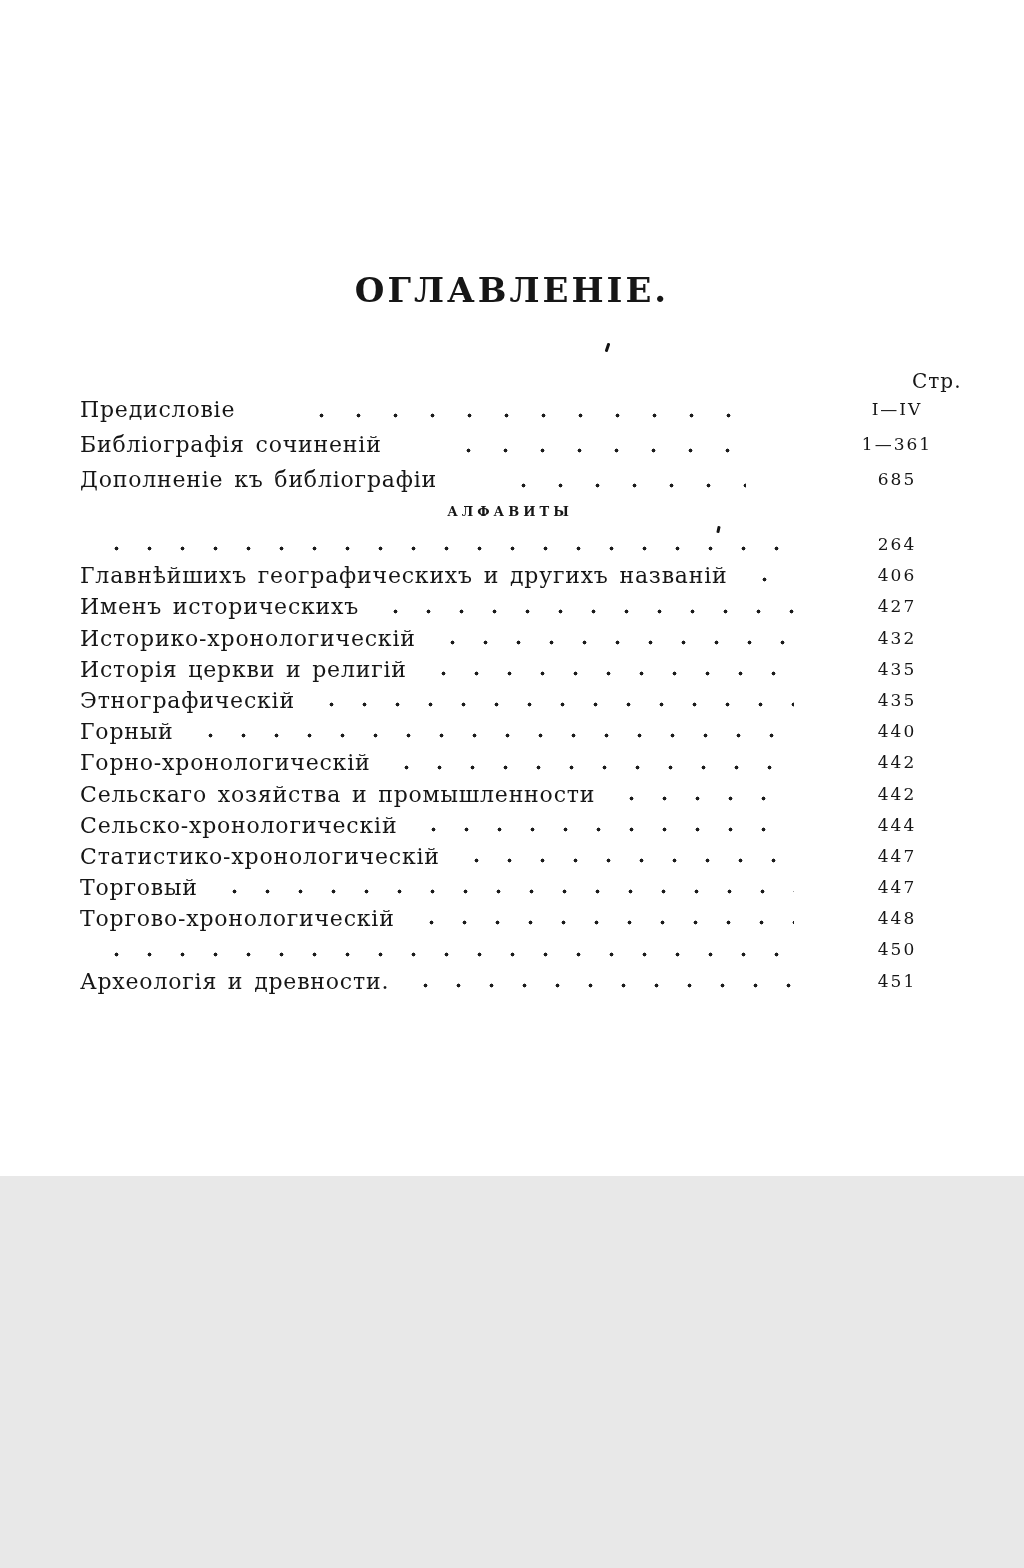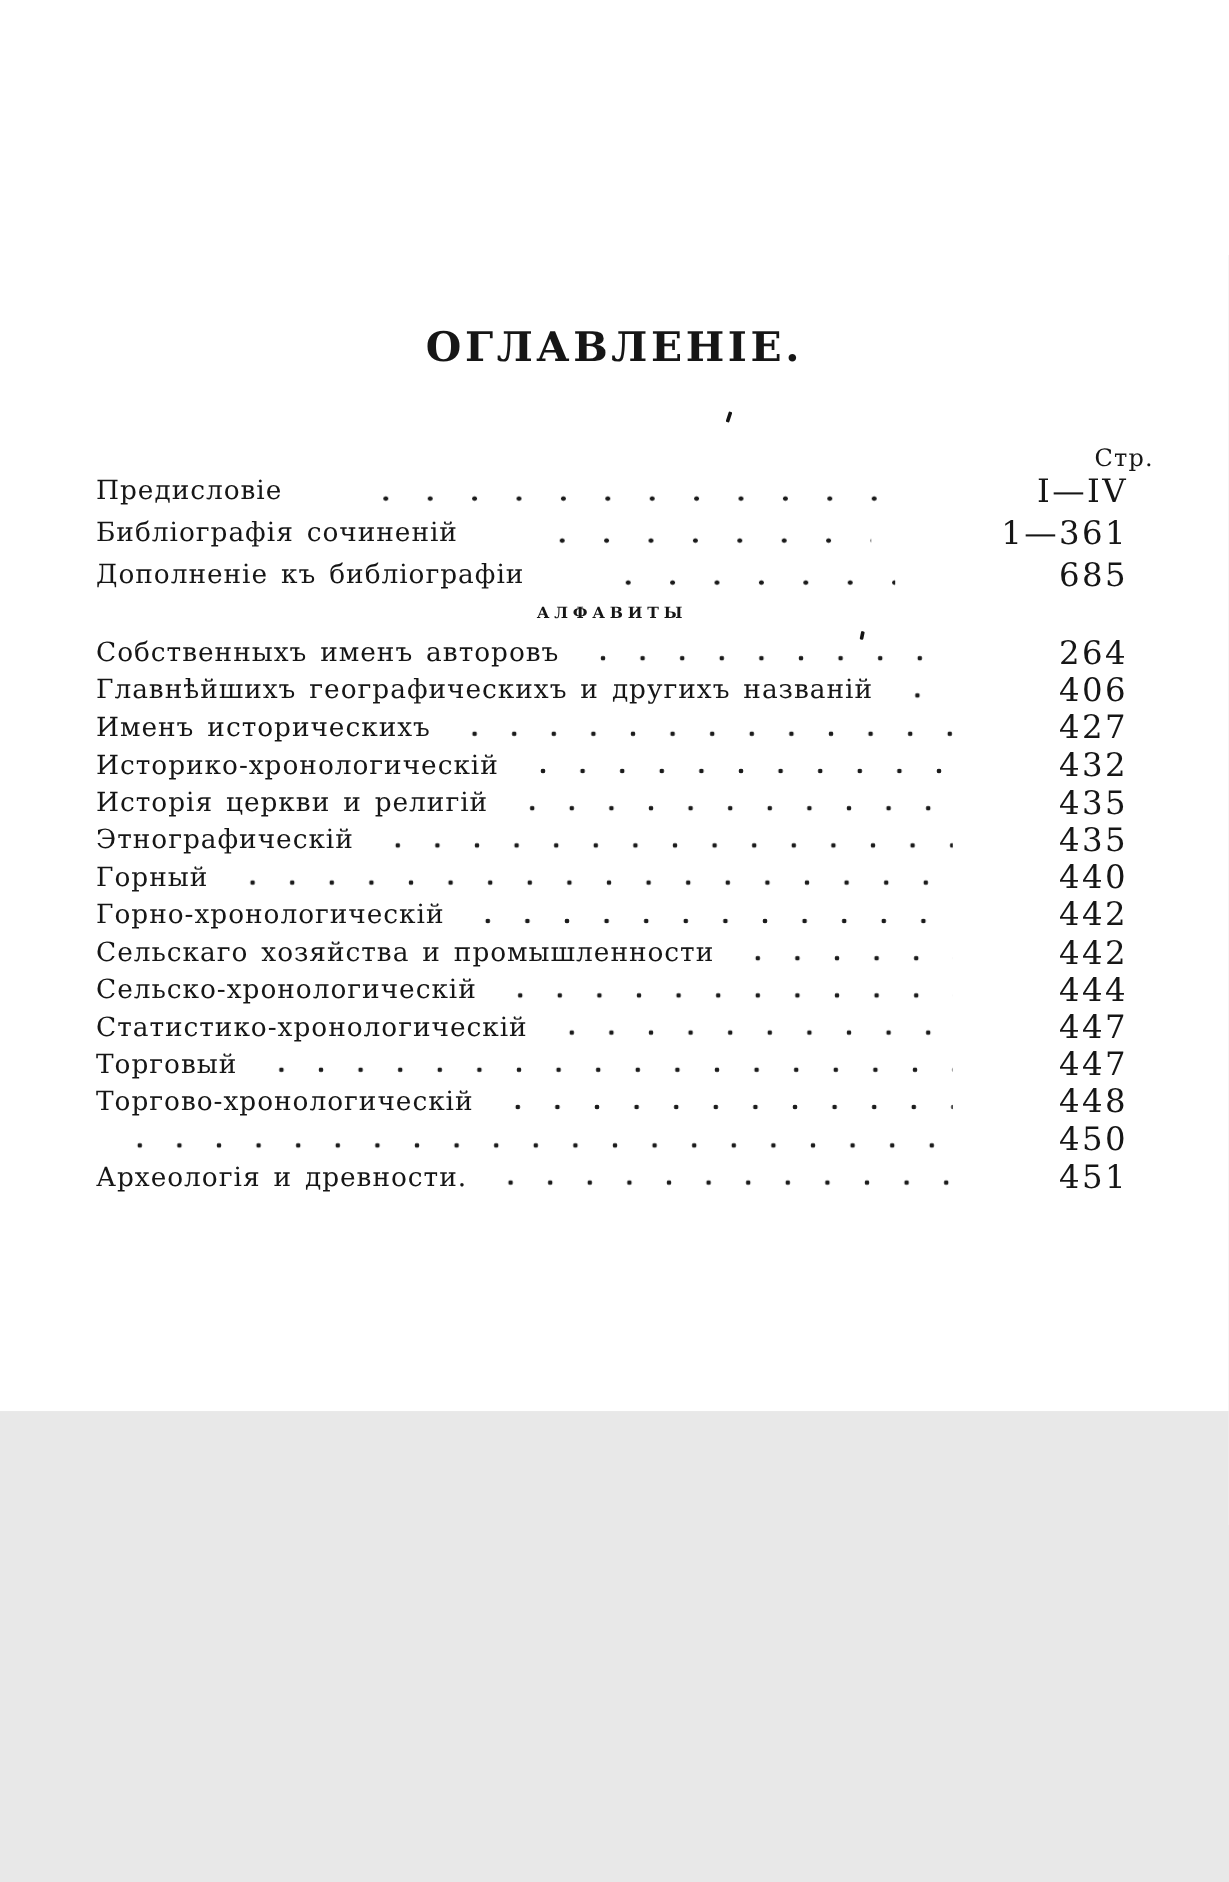--- a/index.html
+++ b/index.html
@@ -53,24 +53,24 @@
   .leader {
     flex: 1;
     margin: 0 12px 0 16px;
     background-image: radial-gradient(circle, #1b1b1b 1.7px, rgba(0,0,0,0) 2.2px);
     background-size: 33px 5px;
     background-repeat: repeat-x;
     background-position: 4px calc(100% - 9px);
   }
   .top .leader { background-size: 37px 5px; }
   .pagenum {
-    font-size: 27px;
+    font-size: 17px;
     letter-spacing: 2px;
     min-width: 86px;
-    text-align: right;
+    text-align: center;
     margin-left: 48px;
   }
   .section-heading {
     height: 32px;
     line-height: 30px;
     text-align: center;
     font-size: 13px;
     font-weight: bold;
     letter-spacing: 4px;
     margin: 0;
@@ -137,21 +137,20 @@
 
   <div class="toc-row">
     <span class="label">Дополненіе къ библіографіи</span>
     <span class="leader"></span>
     <span class="pagenum">685</span>
   </div>
 </div>
     <div class="section-heading">АЛФАВИТЫ</div>
     <div class="toc-list alpha">
   <div class="toc-row">
-    <span class="label">Собственныхъ именъ авторовъ</span>
     <span class="leader"></span>
     <span class="pagenum">264</span>
   </div>
 
   <div class="toc-row">
     <span class="label">Главнѣйшихъ географическихъ и другихъ названій</span>
     <span class="leader"></span>
     <span class="pagenum">406</span>
   </div>
 

